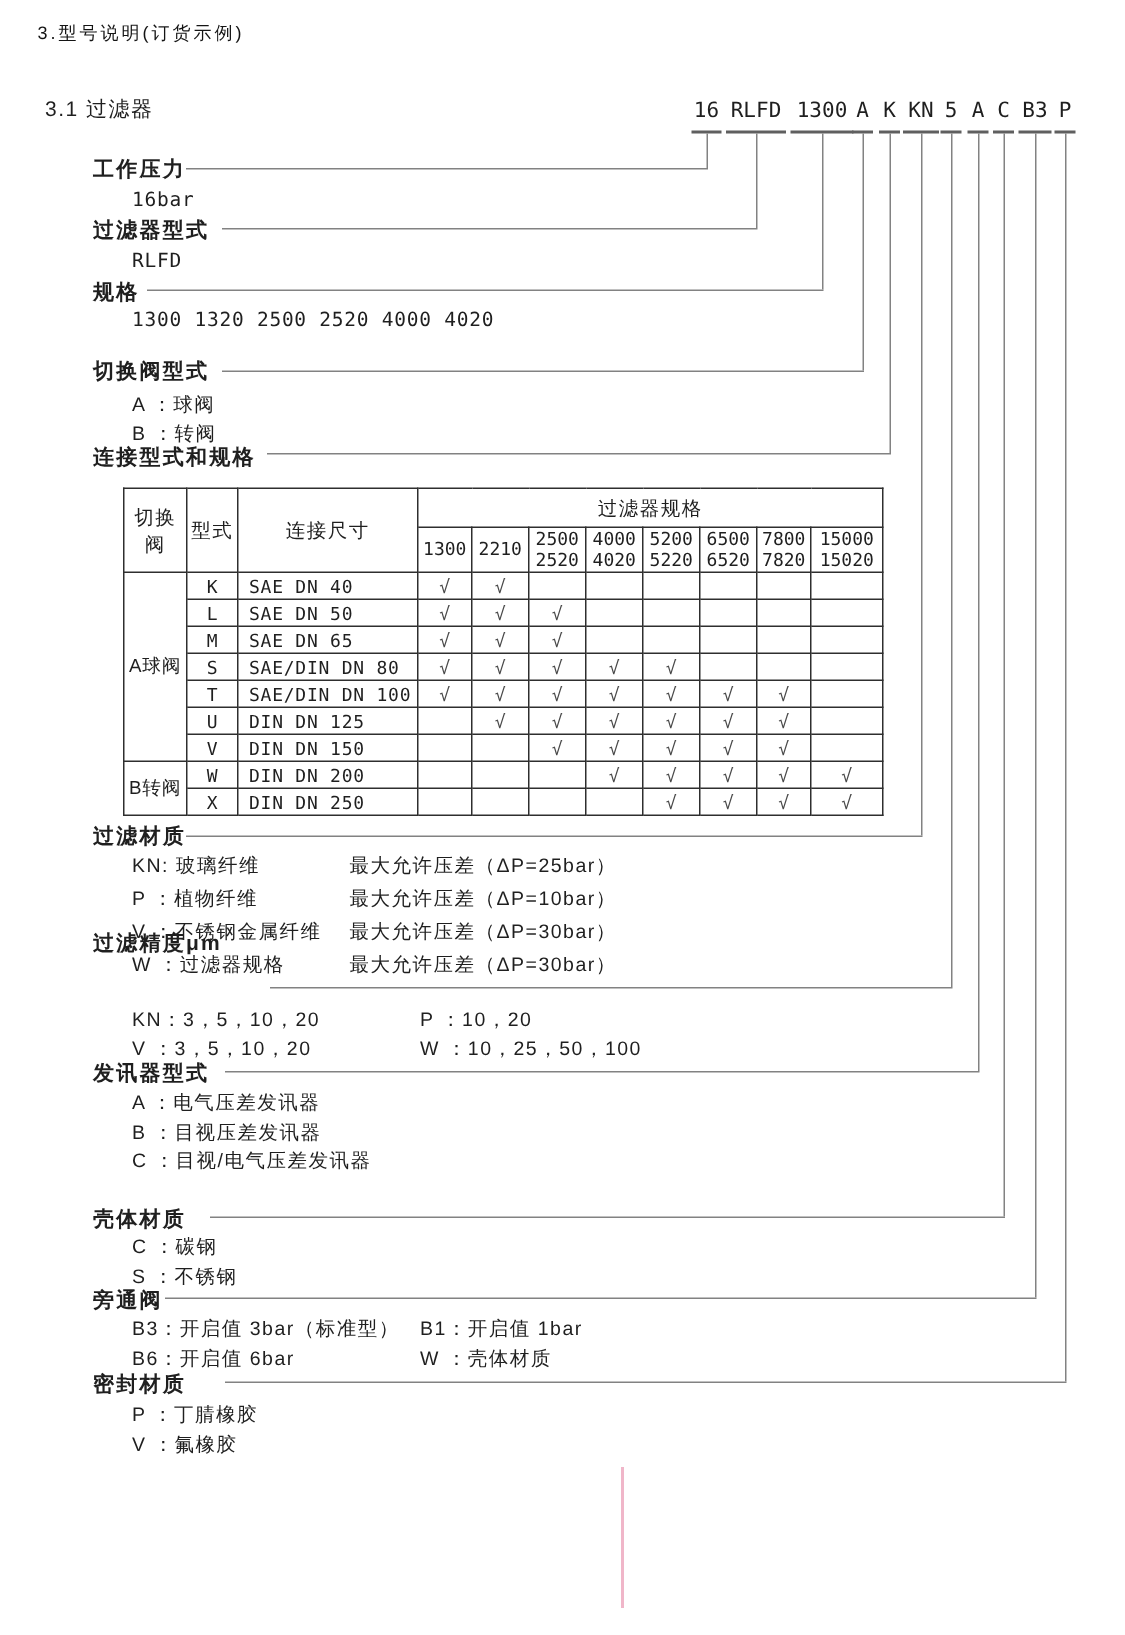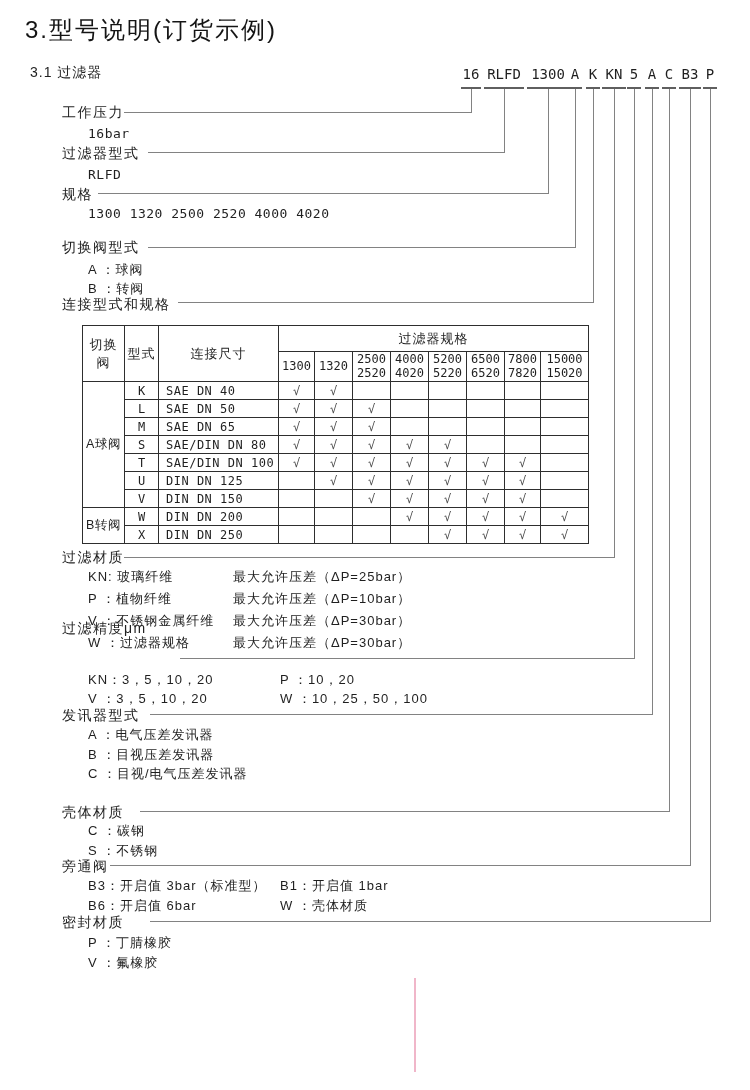--- a/index.html
+++ b/index.html
@@ -1,20 +1,20 @@
 <!DOCTYPE html>
 <html><head>
 <meta charset="utf-8">
 <style>
   html,body{margin:0;padding:0;background:#ffffff;}
   .page{position:relative;width:750px;height:1090px;background:#ffffff;overflow:hidden;
         font-family:"Liberation Sans",sans-serif;color:#1f1f1f;}
-  .title{position:absolute;left:25px;top:14px;font-size:24px;letter-spacing:2px;color:#141414;white-space:nowrap;}
+  .title{position:absolute;left:25px;top:14px;font-size:12px;letter-spacing:2px;color:#141414;white-space:nowrap;}
   .subtitle{position:absolute;left:30px;top:64px;font-size:14px;letter-spacing:1px;white-space:nowrap;}
-  .slabel{position:absolute;font-size:14px;letter-spacing:1.5px;white-space:nowrap;}
+  .slabel{position:absolute;font-size:14px;letter-spacing:1.5px;white-space:nowrap;font-weight:bold;}
   .sitem{position:absolute;font-size:13px;letter-spacing:1px;white-space:pre;}
   .mono{font-family:"DejaVu Sans Mono",monospace;letter-spacing:.5px;}
   .seg{position:absolute;top:66px;transform:translateX(-50%);font-family:"DejaVu Sans Mono",monospace;
        font-size:14px;white-space:nowrap;color:#1f1f1f;}
   .segul{position:absolute;top:87px;height:2px;background:#5f5f5f;transform:translateX(-50%);}
   .vl{position:absolute;width:1px;background:#828282;}
   .hl{position:absolute;height:1px;background:#828282;}
   #spec-table{position:absolute;left:82px;top:325px;border-collapse:collapse;table-layout:fixed;color:#1f1f1f;}
   #spec-table td{border:1px solid #2e2e2e;text-align:center;padding:0;overflow:hidden;}
   #spec-table tr.body{height:18px;}
@@ -113,21 +113,21 @@
     </colgroup>
     <tbody>
         <tr style="height:26px">
       <td class="th" rowspan="2">切换阀</td>
       <td class="th" rowspan="2">型式</td>
       <td class="th" rowspan="2">连接尺寸</td>
       <td class="th" colspan="8">过滤器规格</td>
     </tr>
     <tr style="height:30px">
       <td class="ths">1300</td>
-      <td class="ths">1320</td>
+      <td class="ths">2210</td>
       <td class="ths">2500
 2520</td>
       <td class="ths">4000
 4020</td>
       <td class="ths">5200
 5220</td>
       <td class="ths">6500
 6520</td>
       <td class="ths">7800
 7820</td>

